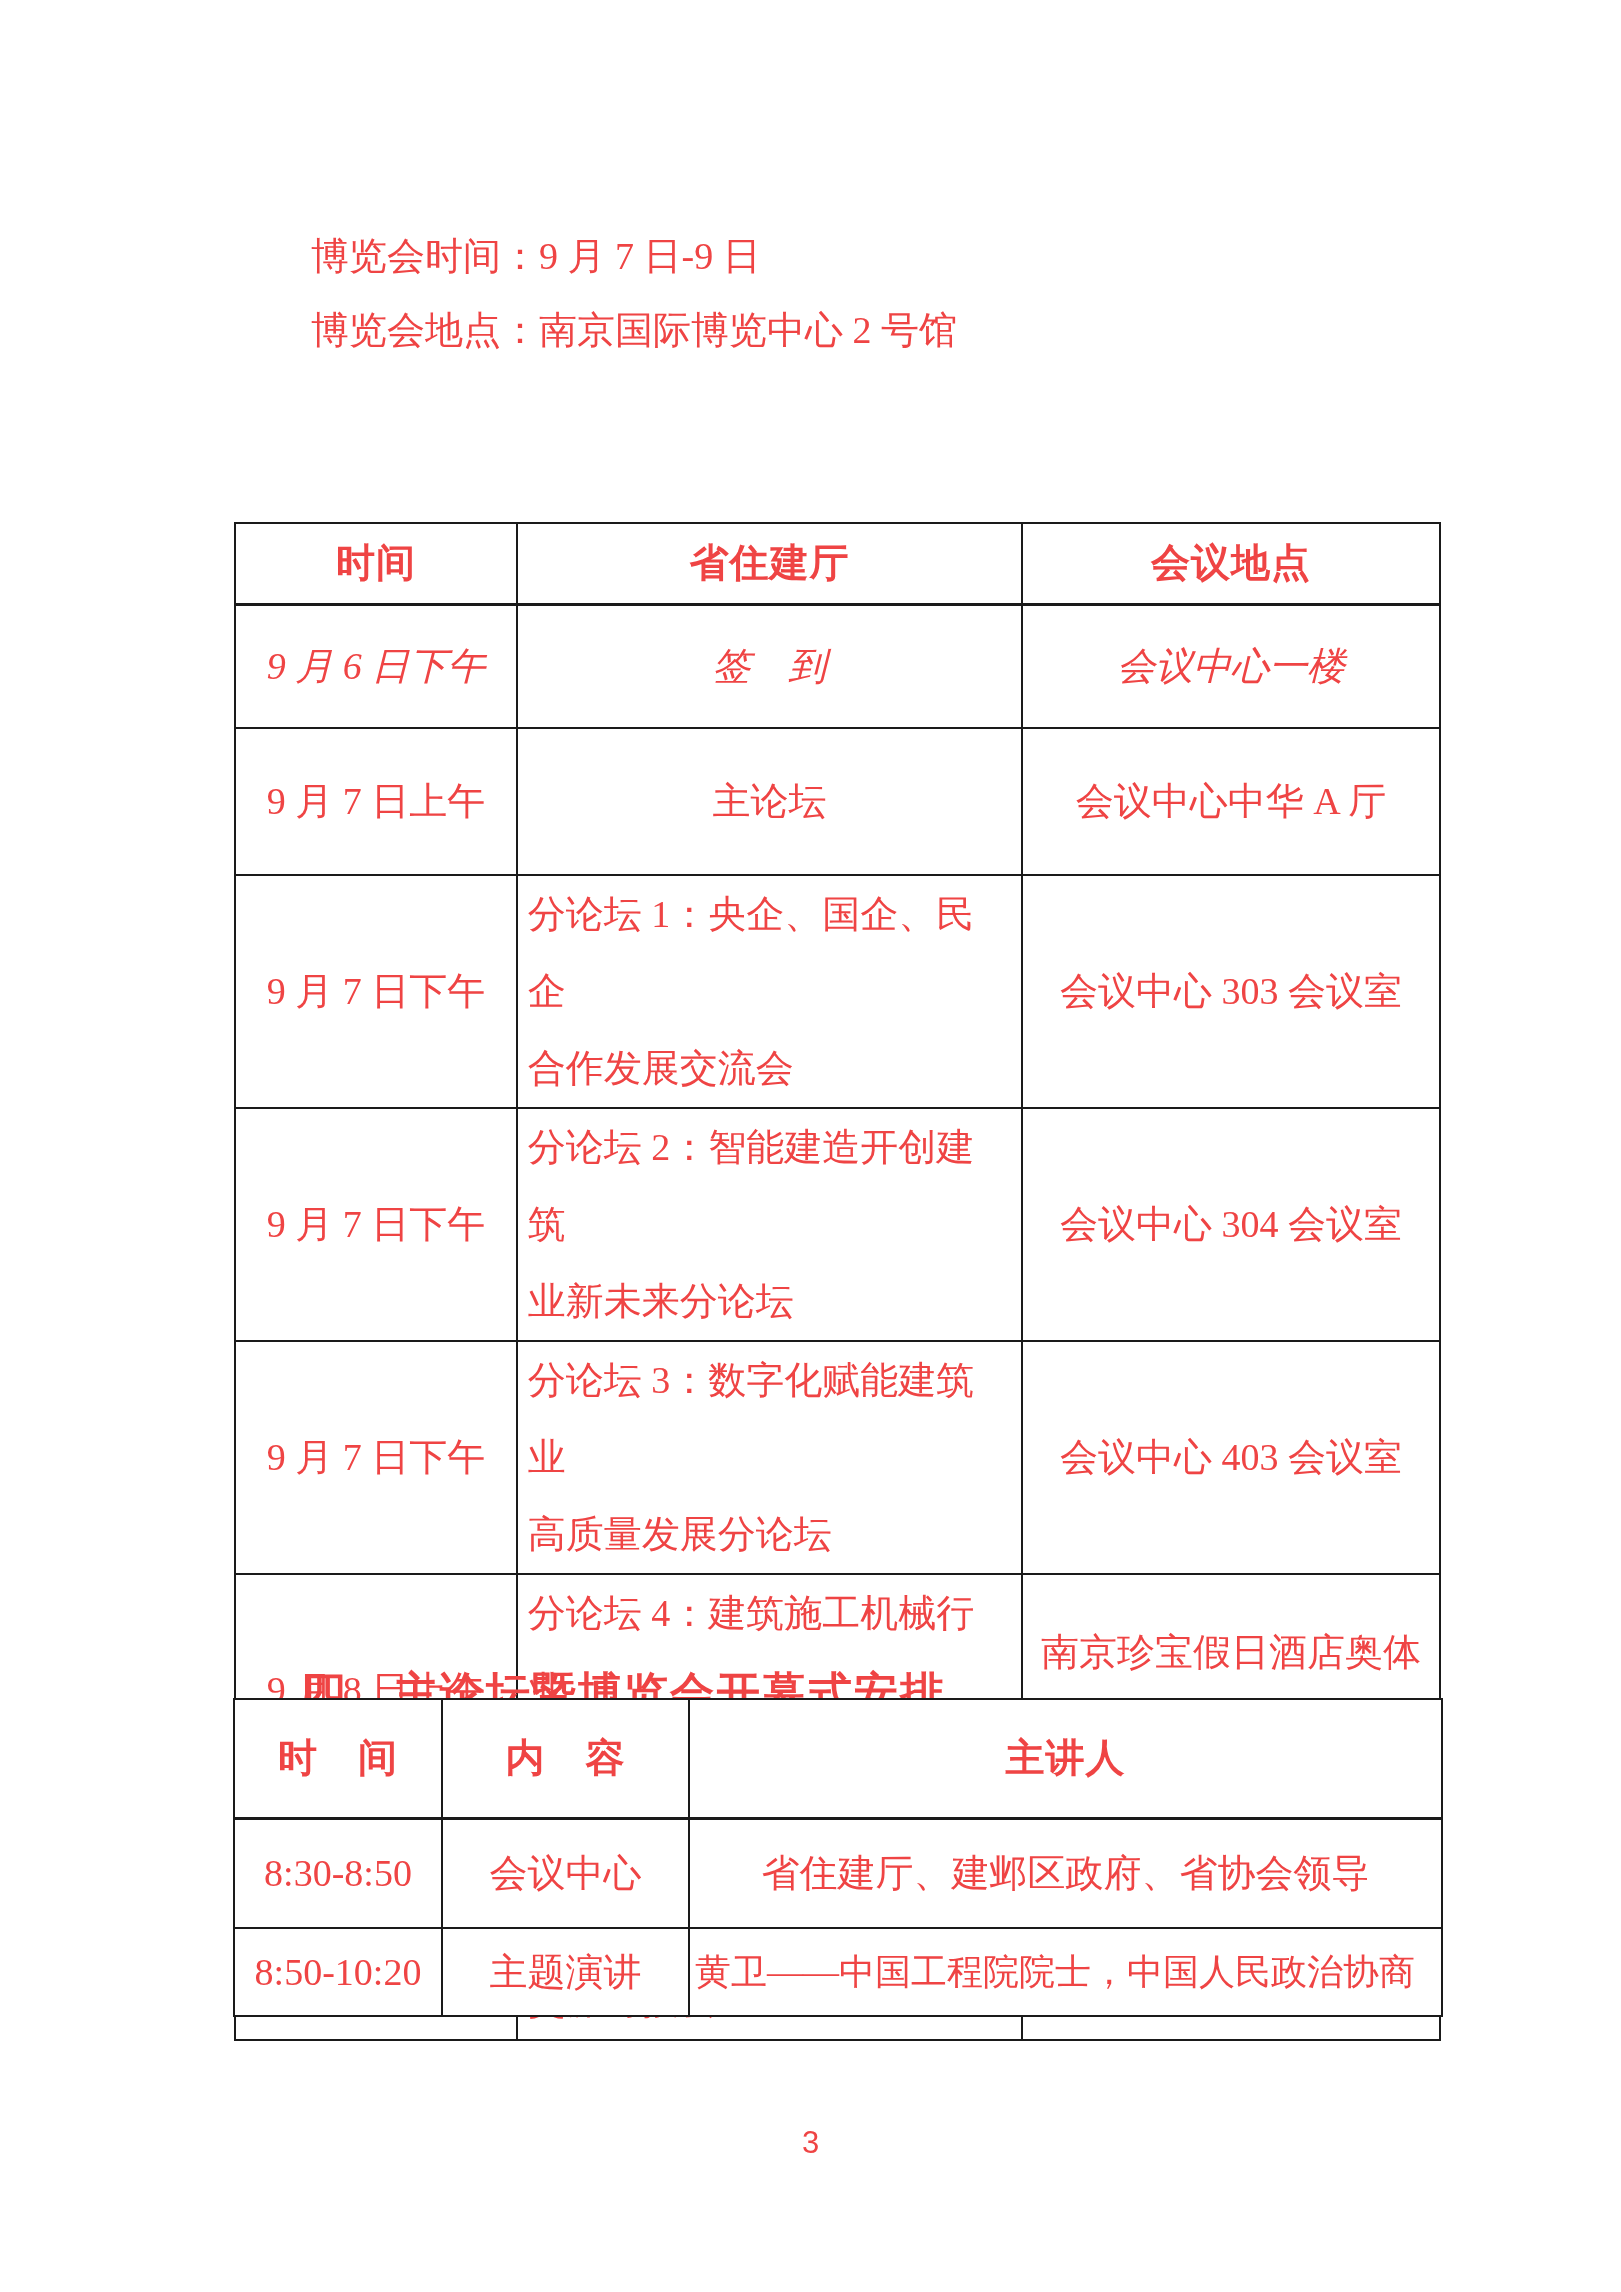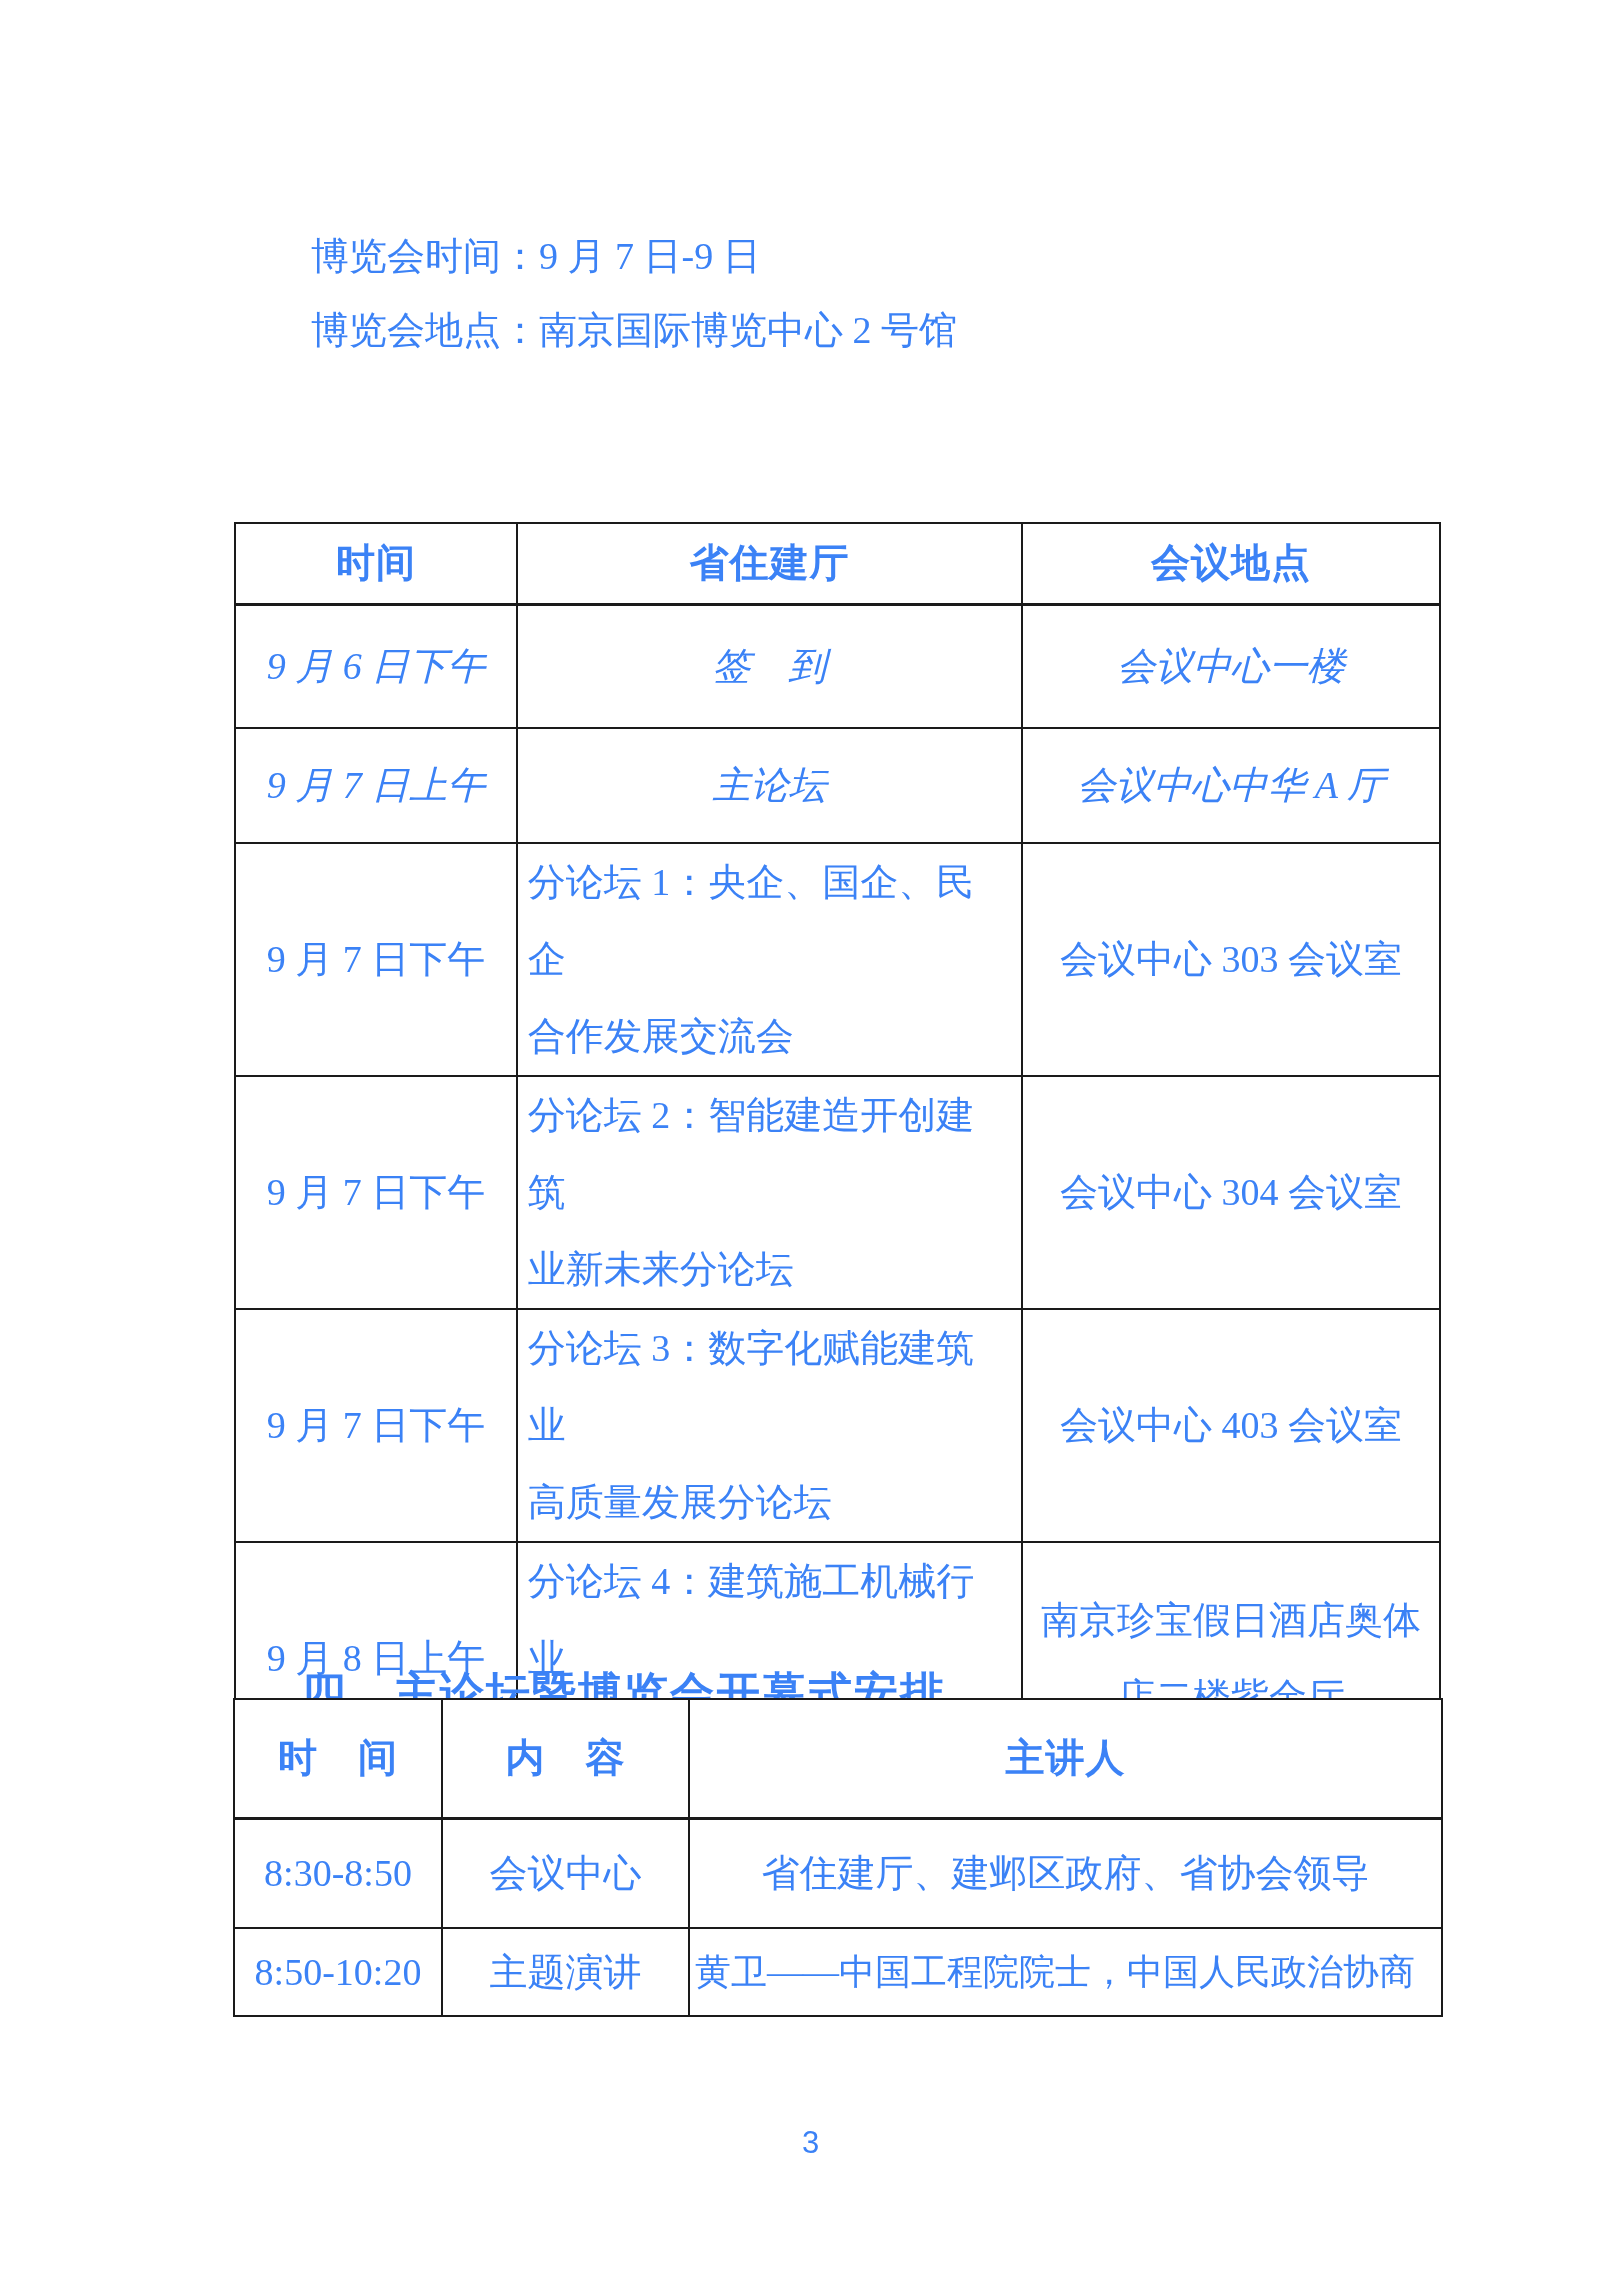--- a/index.html
+++ b/index.html
@@ -1,20 +1,20 @@
 <!DOCTYPE html>
 <html lang="zh"><head>
 <meta charset="utf-8">
 <style>
   html,body { margin:0; padding:0; background:#ffffff; }
   .page {
     position:relative;
     width:1621px; height:2293px;
     background:#ffffff;
-    color:#3b82f6;
+    color:#ef4444;
     font-family:"Liberation Serif","DejaVu Serif",serif;
     overflow:hidden;
   }
   .info-line {
     position:absolute; left:311px;
     font-size:38px; line-height:43px;
     white-space:pre;
   }
   .line1 { top:235px; }
   .line2 { top:309px; }
@@ -45,21 +45,21 @@
   .doc-table thead th {
     font-family:"Liberation Sans","DejaVu Sans",sans-serif;
     font-weight:700; font-size:39px; letter-spacing:1px;
     border-bottom-width:3.9px;
   }
   .doc-table td { font-size:38px; line-height:77px; }
 
   #schedule-table { left:234px; top:522px; width:1205px; }
   #schedule-table thead tr { height:81px; }
   #schedule-table tbody tr:nth-child(1) { height:124px;font-style:italic; }
-  #schedule-table tbody tr:nth-child(2) { height:115px;font-style:italic; }
+  #schedule-table tbody tr:nth-child(2) { height:147px; }
   #schedule-table tbody tr:nth-child(3) { height:157px; }
   #schedule-table tbody tr:nth-child(4) { height:155px; }
   #schedule-table tbody tr:nth-child(5) { height:156px; }
   #schedule-table tbody tr:nth-child(6) { height:157px; }
   #schedule-table tbody tr:nth-child(7) { height:157px; }
   #schedule-table tbody tr:nth-child(n+3) td:nth-child(2) {
     text-align:left; padding:0 9.8px;
   }
 
   #opening-table { left:233px; top:1698px; width:1208px; }

